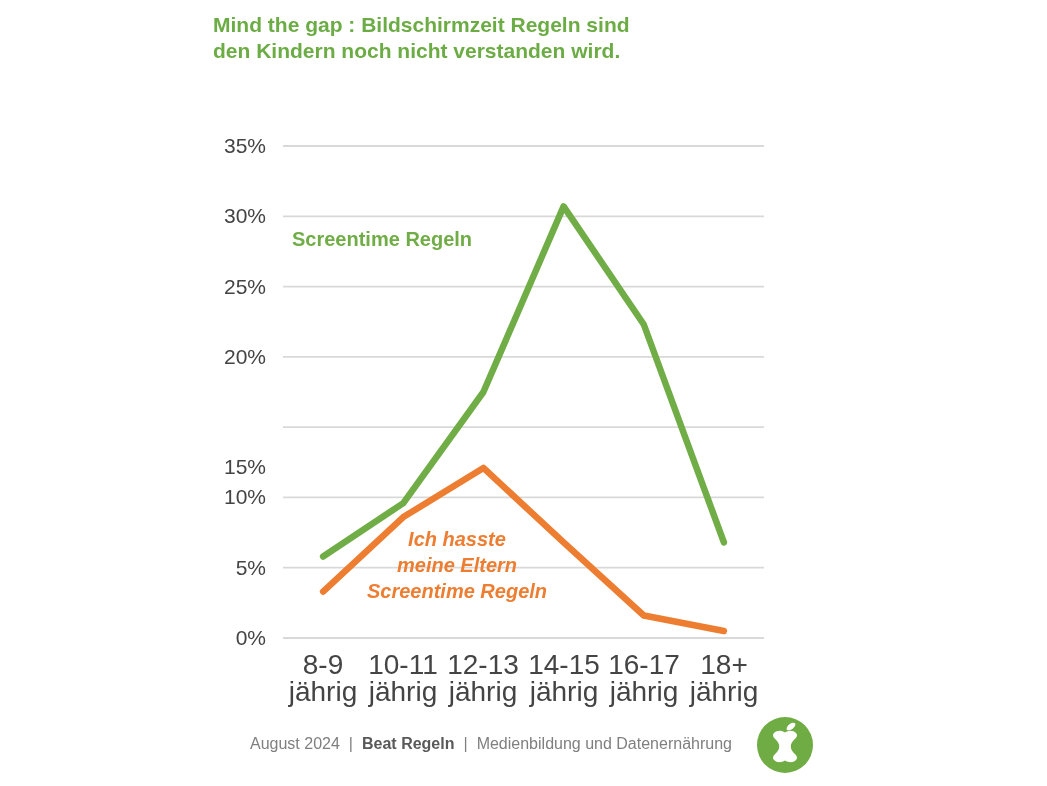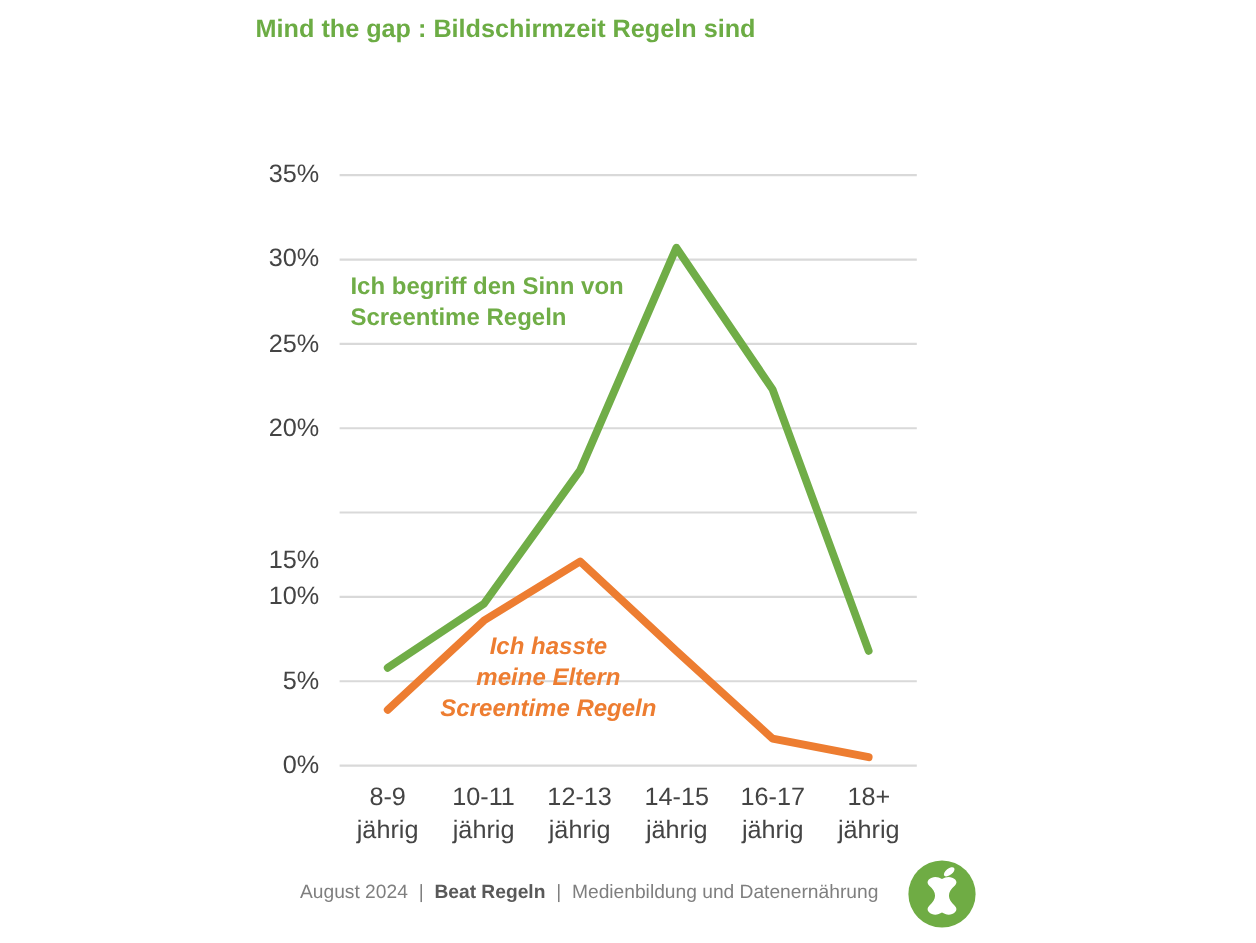--- a/index.html
+++ b/index.html
@@ -4,39 +4,40 @@
 <style>
   html,body{margin:0;padding:0;background:#ffffff;}
   body{font-family:"Liberation Sans",sans-serif;}
   .canvas{position:relative;width:895px;height:786px;background:#ffffff;overflow:hidden;}
 
   .title{position:absolute;left:213px;top:12px;font-weight:bold;font-size:21px;line-height:26px;color:#6CAC44;}
 
   svg.chart{position:absolute;left:0;top:0;}
 
   .y-label{position:absolute;left:186px;width:80px;text-align:right;font-size:21px;line-height:26px;color:#444444;}
-  .x-label{position:absolute;top:651px;width:110px;text-align:center;font-size:21px;line-height:27px;color:#444444;}
+  .x-label{position:absolute;top:651px;width:110px;text-align:center;font-size:28px;line-height:27px;color:#444444;}
 
   .ann{position:absolute;font-weight:bold;font-size:20px;}
   .ann-green{left:292px;top:226px;line-height:26px;text-align:left;}
   .ann-orange{left:297px;top:526px;width:320px;line-height:26px;text-align:center;}
 
   .footer{position:absolute;left:250px;top:734px;font-size:16px;line-height:19px;color:#7F7F7F;white-space:nowrap;}
   .footer .sep{margin:0 9px;}
   .footer .author{font-weight:bold;color:#595959;}
 
   .logo{position:absolute;left:756px;top:716px;}
 </style>
 </head>
 <body>
 
 <div class="canvas">
 
   <div class="title" style="color: rgb(108, 172, 68);">
     <div>Mind the gap : Bildschirmzeit Regeln sind</div>
+    <div>den Kindern noch nicht verstanden wird.</div>
   </div>
 
   <svg class="chart" width="1047" height="786" viewBox="0 0 1047 786">
       <line x1="283" x2="764" y1="146.0" y2="146.0" stroke="#D9D9D9" stroke-width="1.8"></line>
       <line x1="283" x2="764" y1="216.3" y2="216.3" stroke="#D9D9D9" stroke-width="1.8"></line>
       <line x1="283" x2="764" y1="286.6" y2="286.6" stroke="#D9D9D9" stroke-width="1.8"></line>
       <line x1="283" x2="764" y1="356.9" y2="356.9" stroke="#D9D9D9" stroke-width="1.8"></line>
       <line x1="283" x2="764" y1="427.1" y2="427.1" stroke="#D9D9D9" stroke-width="1.8"></line>
       <line x1="283" x2="764" y1="497.4" y2="497.4" stroke="#D9D9D9" stroke-width="1.8"></line>
       <line x1="283" x2="764" y1="567.7" y2="567.7" stroke="#D9D9D9" stroke-width="1.8"></line>
@@ -58,21 +59,20 @@
   <div>
       <div class="x-label" style="left: 268px;">8-9<br>jährig</div>
       <div class="x-label" style="left: 348px;">10-11<br>jährig</div>
       <div class="x-label" style="left: 428px;">12-13<br>jährig</div>
       <div class="x-label" style="left: 509px;">14-15<br>jährig</div>
       <div class="x-label" style="left: 589px;">16-17<br>jährig</div>
       <div class="x-label" style="left: 669px;">18+<br>jährig</div>
     </div>
 
   <div class="ann ann-green" style="color: rgb(112, 173, 71);">
-    <div>Ich begriff den Sinn von</div>
     <div>Screentime Regeln</div>
   </div>
 
   <div class="ann ann-orange" style="color: rgb(237, 125, 49); font-style: italic;">
     <div>Ich hasste</div>
     <div>meine Eltern</div>
     <div>Screentime Regeln</div>
   </div>
 
   <div class="footer">

